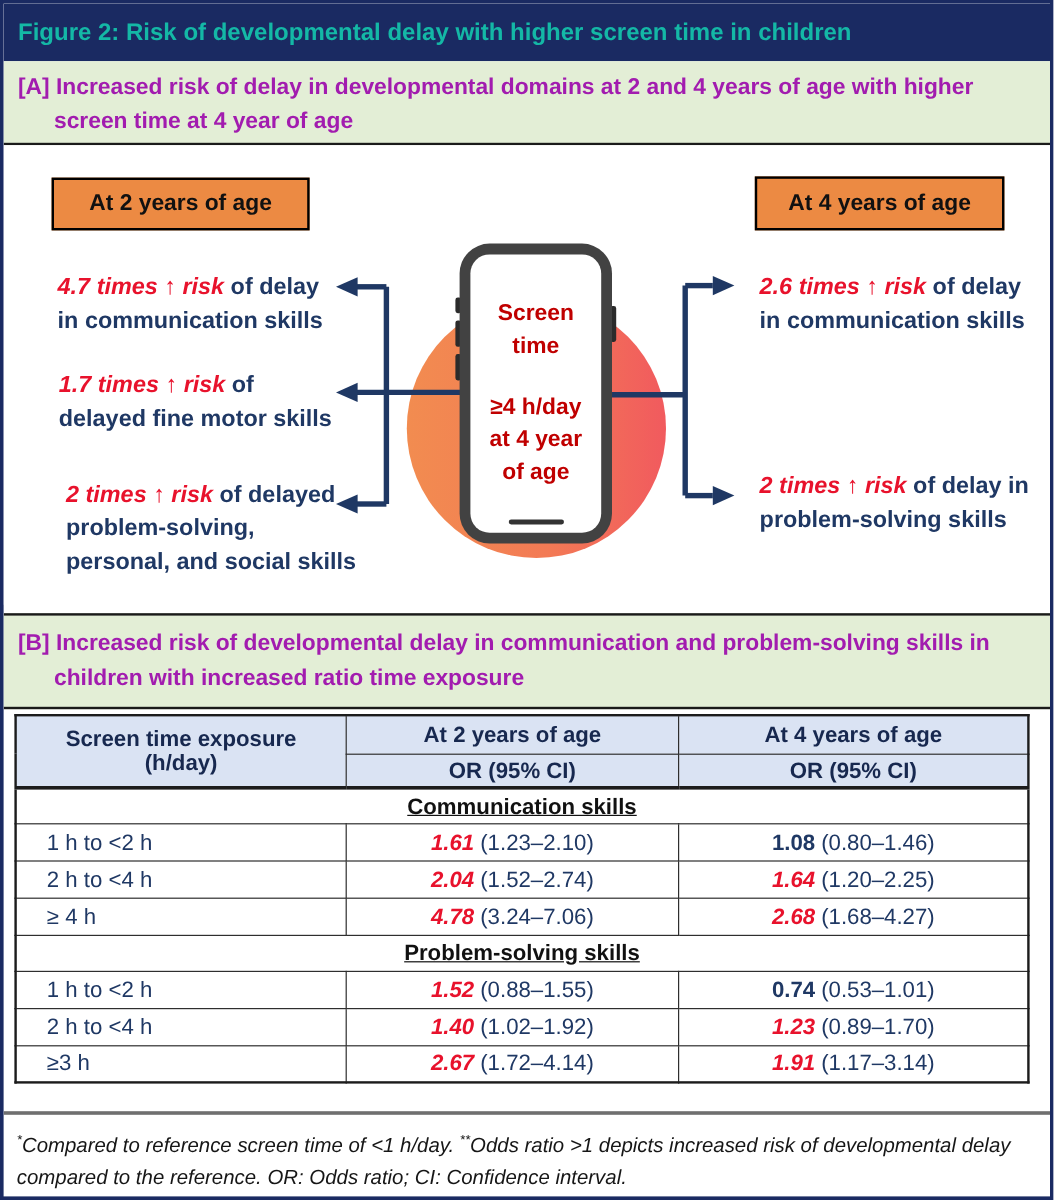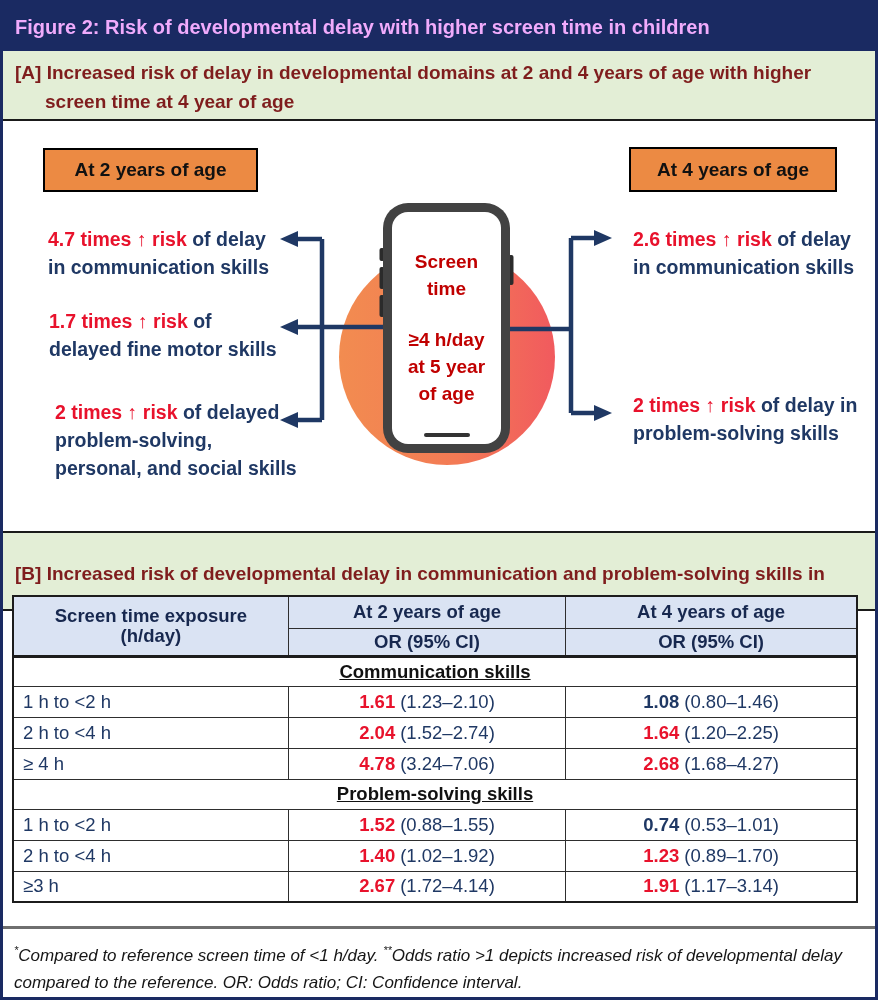--- a/index.html
+++ b/index.html
@@ -8,31 +8,31 @@
     position:relative;
     width:878px;height:1000px;
     border:3px solid var(--navy_dark,#1a2a62);
     background:#ffffff;
     font-family:"Liberation Sans","DejaVu Sans",sans-serif;
     overflow:hidden;
   }
   .title-bar{
     position:absolute;left:0;top:0;right:0;height:48px;
     background:var(--navy_dark,#1a2a62);
-    color:#f0abfc;font-weight:bold;font-size:20px;line-height:48px;
+    color:#14b8a6;font-weight:bold;font-size:20px;line-height:48px;
     padding-left:12px;
   }
   .band{
     position:absolute;left:0;right:0;
     background:var(--green_band,#e3eed6);
-    color:#7f1d1d;font-weight:bold;font-size:19px;line-height:29px;
+    color:#a21caf;font-weight:bold;font-size:19px;line-height:29px;
     padding:7px 12px 0 12px;
   }
   .band-a{top:48px;height:70px;border-bottom:2px solid #1a1a1a;}
-  .band-b{top:528px;height:80px;border-top:2px solid #1a1a1a;border-bottom:2px solid #1a1a1a;padding-top:26px;}
+  .band-b{top:508px;height:80px;border-top:2px solid #1a1a1a;border-bottom:2px solid #1a1a1a;padding-top:9px;}
   .band .line2{margin-left:30px;}
   .diagram{position:absolute;left:0;top:118px;width:872px;height:383px;background:#fff;}
   .diagram svg{position:absolute;left:0;top:0;}
   .age-box{
     position:absolute;
     background:var(--orange_box,#ec8a43);
     border:2.5px solid #000;
     color:#111;font-weight:bold;font-size:19px;
     display:flex;align-items:center;justify-content:center;
   }
@@ -41,40 +41,40 @@
   .phone-text{
     position:absolute;left:380px;top:127px;width:127px;
     text-align:center;color:var(--red_phone,#c00000);
     font-weight:bold;font-size:19px;line-height:27px;
   }
   .phone-gap{height:24px;}
   .risk{
     position:absolute;color:var(--navy_text,#1f3864);
     font-weight:bold;font-size:19.5px;line-height:28px;
   }
-  .risk .red, .red{color:var(--red_risk,#e8122c);}
+  .risk .red, .red{color:var(--red_risk,#e8122c);font-style:italic;}
   .risk-l1{left:45px;top:104px;width:260px;}
   .risk-l2{left:46px;top:186px;width:260px;}
   .risk-l3{left:52px;top:277px;width:270px;}
   .risk-r1{left:630px;top:104px;width:240px;}
   .risk-r2{left:630px;top:270px;width:250px;}
   .or-table{
     position:absolute;left:9px;top:592px;width:846px;
     border-collapse:collapse;
     border:2.5px solid #1c1c1c;
     font-size:18.5px;color:var(--navy_text,#1f3864);
   }
   .or-table th,.or-table td{border:1.5px solid #2e2e2e;padding:0;}
   .or-table .hdr{background:var(--table_header_bg,#dae3f3);color:#17284f;font-weight:bold;text-align:center;}
   .or-table .hdr-top{height:32px;}
   .or-table .hdr-or{height:28px;}
   .or-table .hdr-bottom{border-bottom:3px solid #1c1c1c;}
   .or-table .section-row td{height:30px;text-align:center;font-weight:bold;color:#111;text-decoration:underline;}
   .or-table .data-row td{height:31px;}
-  .or-table .exp-cell{text-align:left;padding-left:9px;}
+  .or-table .exp-cell{text-align:left;padding-left:25px;}
   .or-table .or-cell{text-align:center;}
   .or-cell .or{font-weight:bold;margin-right:5px;}
   .or-cell .or.red{color:var(--red_risk,#e8122c);margin-top:28px;}
   .hdr .sub{display:block;line-height:1.05;}
   .footnote-rule{position:absolute;left:0;right:0;top:923px;height:3px;background:#6f6f6f;}
   .footnote{
     position:absolute;left:11px;top:934px;width:852px;
     font-style:italic;font-size:17px;line-height:27px;color:#161616;
   }
   .footnote sup{font-size:11px;}
@@ -142,21 +142,21 @@
     </svg>
 
     <div class="age-box age-box-left">At 2 years of age</div>
     <div class="age-box age-box-right">At 4 years of age</div>
 
     <div class="phone-text">
       <div>Screen</div>
       <div>time</div>
       <div class="phone-gap"></div>
       <div>≥4 h/day</div>
-      <div>at 5 year</div>
+      <div>at 4 year</div>
       <div>of age</div>
     </div>
 
     <div class="risk risk-l1"><span class="red">4.7 times ↑ risk</span><span> of delay</span><br><span>in communication skills</span></div>
 
     <div class="risk risk-l2"><span class="red">1.7 times ↑ risk</span><span> of</span><br><span>delayed fine motor skills</span></div>
 
     <div class="risk risk-l3"><span class="red">2 times ↑ risk</span><span> of delayed</span><br><span>problem-solving,</span><br><span>personal, and social skills</span></div>
 
     <div class="risk risk-r1"><span class="red">2.6 times ↑ risk</span><span> of delay</span><br><span>in communication skills</span></div>

